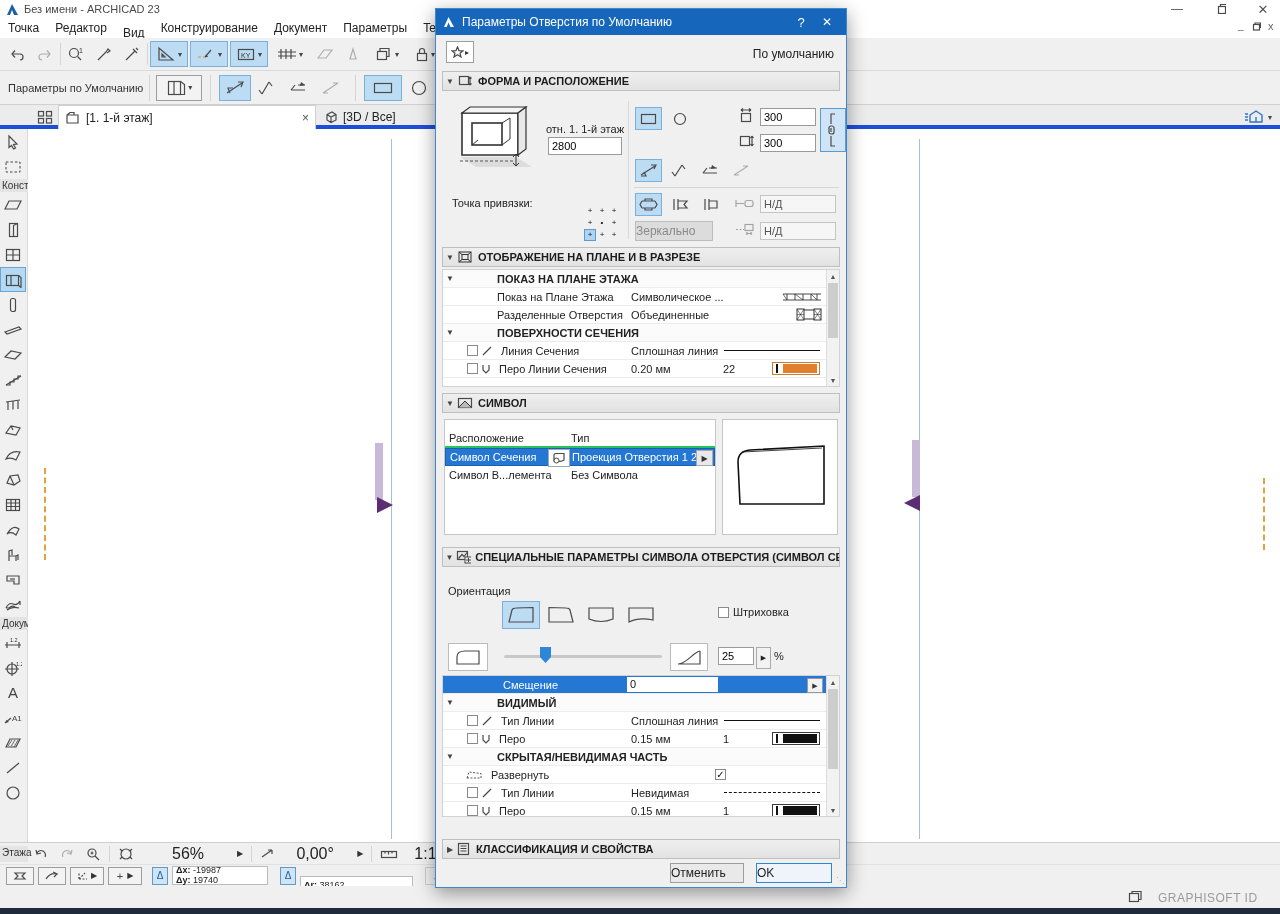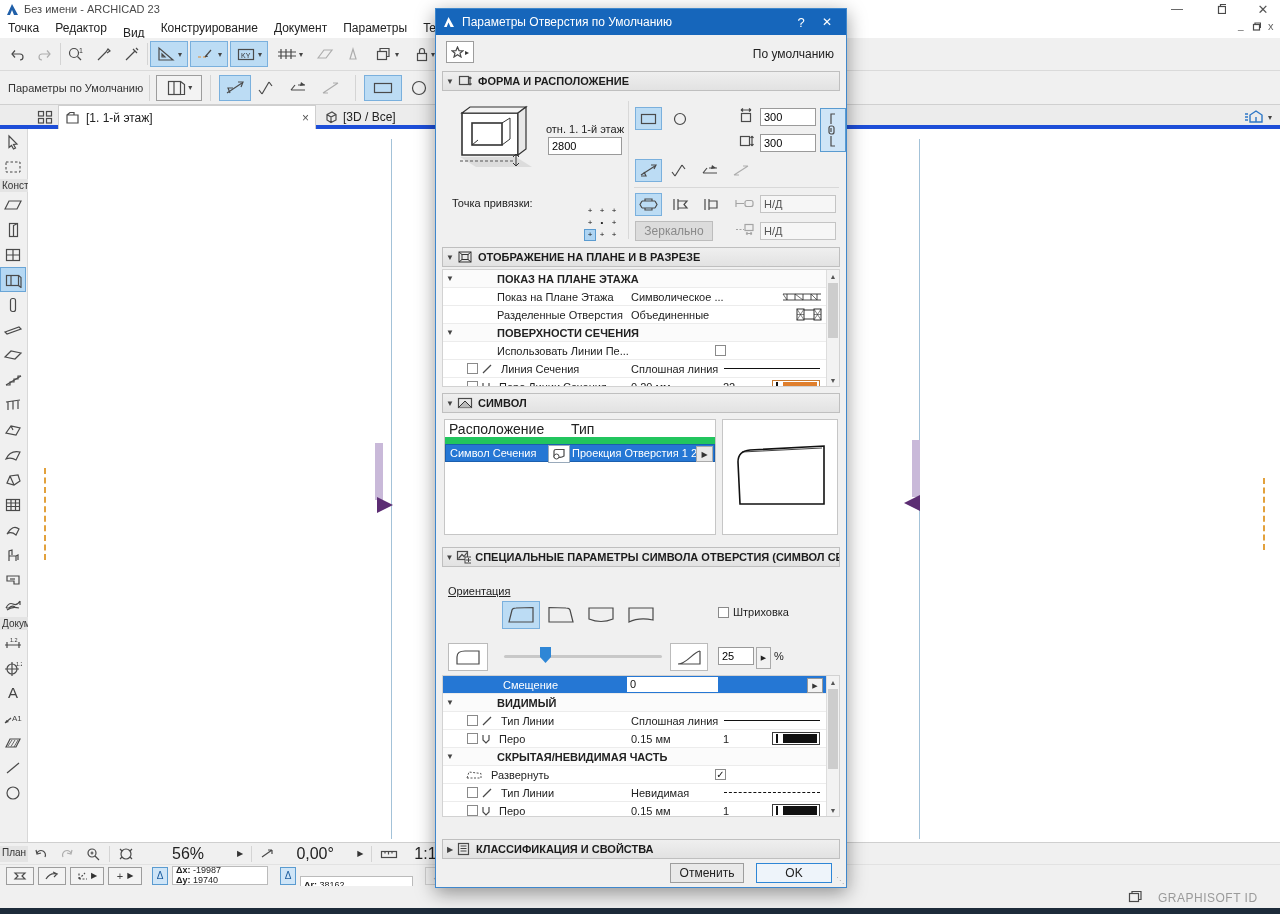--- a/index.html
+++ b/index.html
@@ -35,21 +35,21 @@
   .cb{width:11px;height:11px;border:1px solid #8a8a8a;background:#fff;box-sizing:border-box;
       display:flex;align-items:center;justify-content:center;font-size:10px;line-height:1;color:#111;}
   .penbox{width:46px;height:11px;border:1px solid #3c3c3c;background:#fff;position:relative;}
   .penbox i{position:absolute;left:3px;top:1px;bottom:1px;width:2px;background:#111;}
   .penbox b{position:absolute;left:10px;right:2px;top:1px;bottom:1px;background:#111;}
   .penbox.orange{border-color:#c87b32;}
   .penbox.orange b{background:#e07f2d;}
   .sbar{position:absolute;right:0;top:0;bottom:0;width:13px;background:#f2f2f2;border-left:1px solid #ddd;box-sizing:border-box;}
   .sbar .ar{height:12px;display:flex;align-items:center;justify-content:center;font-size:7px;color:#555;}
   .sbar .th{position:absolute;left:1px;right:1px;background:#cdcdcd;}
-  .dlgbtn{border:1px solid #9d9d9d;background:#e9e9e9;font-size:12px;display:flex;align-items:center;justify-content:center;box-sizing:border-box;}
+  .dlgbtn{border:1px solid #9d9d9d;background:#e9e9e9;font-size:12px;display:flex;align-items:center;box-sizing:border-box;}
   .tool{width:26px;height:25px;display:flex;align-items:center;justify-content:center;}
   .tool.sel{background:#b5d8f3;border:1px solid #6aa5d6;box-sizing:border-box;}
   .tlabel{width:28px;background:#e4e4e4;font-size:10px;color:#333;padding:1px 0 1px 2px;box-sizing:border-box;}
   .sbtext{font-size:16px;color:#222;}
   .arbtn{font-size:8px;color:#333;}
   .stk{stroke:#4a4a4a;fill:none;stroke-width:1.2;}
 </style>
 </head>
 <body>
 
@@ -453,21 +453,21 @@
   <div class="abs" style="left:891px;top:10px;width:1px;height:700px;background:#a3c2d8;"></div>
   <div class="abs" style="left:347px;top:314px;width:8px;height:57px;background:#c9b9d9;"></div>
   <div class="abs" style="left:349px;top:368px;width:0;height:0;border-left:16px solid #5c2d73;border-top:8px solid transparent;border-bottom:8px solid transparent;"></div>
   <div class="abs" style="left:884px;top:311px;width:8px;height:57px;background:#c9b9d9;"></div>
   <div class="abs" style="left:876px;top:366px;width:0;height:0;border-right:16px solid #5c2d73;border-top:8px solid transparent;border-bottom:8px solid transparent;"></div>
   <div class="abs" style="left:16px;top:339px;width:0;height:92px;border-left:2px dashed #e2a13c;"></div>
   <div class="abs" style="left:1235px;top:349px;width:0;height:72px;border-left:2px dashed #e2a13c;"></div>
 </div>
 
 <div class="abs row" style="left:0;top:842px;width:1280px;height:22px;background:#f0f0f0;border-top:1px solid #cfcfcf;box-sizing:border-box;">
-  <span class="tlabel" style="height:16px;">План</span>
+  <span class="tlabel" style="height:16px;">Этажа</span>
   <span class="tbtn" style="height:20px;">
       <svg width="16" height="13">
         <path d="M12,10 a4,4 0 1 0 -8,-4" class="stk"></path>
         <path d="M3,3 l1,4 l4,-1" class="stk"></path>
       </svg>
     </span>
   <span class="tbtn dis" style="height:20px;">
       <svg width="16" height="13">
         <path d="M4,10 a4,4 0 1 1 8,-4" class="stk"></path>
         <path d="M13,3 l-1,4 l-4,-1" class="stk"></path>
@@ -761,24 +761,20 @@
               <path d="M18,1 l7,11 M18,12 l7,-11 M18,6.5 h7" stroke="#333" stroke-width=".6"></path>
               <path d="M8,2 h10 M8,11 h10" stroke="#333"></path>
             </svg>
         </span>
       </div>
       <div class="lrow grp">
         <span class="car">▼</span>
           <span style="margin-left:40px;">ПОВЕРХНОСТИ СЕЧЕНИЯ</span>
       </div>
       <div class="lrow">
-        <span style="margin-left:54px;">Использовать Линии Пе...</span>
-        <span class="cb" style="position:absolute;left:272px;"></span>
-      </div>
-      <div class="lrow">
         <span class="cb" style="margin-left:24px;"></span>
         <svg width="12" height="12" style="margin-left:3px;">
             <path d="M2,10 L10,2" class="stk"></path>
           </svg>
         <span style="margin-left:8px;">Линия Сечения</span>
         <span style="position:absolute;left:188px;">Сплошная линия</span>
         <span style="margin-left:auto;margin-right:6px;width:96px;height:1px;background:#111;"></span>
       </div>
       <div class="lrow">
         <span class="cb" style="margin-left:24px;"></span>
@@ -805,35 +801,39 @@
     <span class="car">▼</span>
     <svg width="16" height="12" style="margin-right:5px;">
         <rect x="1.5" y="1.5" width="13" height="9" class="stk"></rect>
         <path d="M1.5,10.5 L8,4 L14.5,10.5" fill="#bbb" stroke="#333" stroke-width="1"></path>
       </svg>
     <span>СИМВОЛ</span>
   </div>
 
   <div class="abs" style="left:6px;top:406px;width:398px;height:124px;">
     <div class="abs" style="left:2px;top:4px;width:272px;height:116px;background:#fff;border:1px solid #c6c6c6;box-sizing:border-box;">
-      <div class="row" style="height:17px;border-bottom:7px solid #22c55e;font-size:14px;">
+      <div class="row" style="height:17px;border-bottom:2px solid #22c55e;font-size:11px;margin-top:9px;">
         <span style="margin-left:4px;">Расположение</span>
         <span style="position:absolute;left:126px;">Тип</span>
       </div>
       <div class="row" style="height:18px;background:#2577d4;color:#fff;border:1px solid #1b5fae;box-sizing:border-box;font-size:11px;position:relative;">
         <span style="margin-left:4px;">Символ Сечения</span>
         <span class="ic" style="position:absolute;left:102px;top:0;width:20px;height:16px;background:#fff;border:1px solid #9ab;">
           <svg width="14" height="12">
               <path d="M2,9 V3 Q2,1.5 4,1.5 H12 V8 Q9,10 6,9 Z" class="stk"></path>
               <circle cx="4.5" cy="8.5" r="2.5" fill="#fff" stroke="#444"></circle>
             </svg>
         </span>
         <span style="position:absolute;left:126px;">Проекция Отверстия 1 23</span>
         <span class="ic" style="position:absolute;right:1px;top:1px;width:15px;height:14px;background:#e8e8e8;color:#333;font-size:8px;border:1px solid #aaa;">▶</span>
       </div>
+      <div class="row" style="height:18px;font-size:11px;position:relative;">
+        <span style="margin-left:4px;">Символ В...лемента</span>
+        <span style="position:absolute;left:126px;">Без Символа</span>
+      </div>
     </div>
     <div class="abs ic" style="left:280px;top:4px;width:116px;height:116px;background:#fff;border:1px solid #c6c6c6;box-sizing:border-box;">
       <svg width="100" height="70">
           <path d="M10,62 L8,20 Q8,9 20,8 L94,4 L94,62 Z" fill="none" stroke="#111" stroke-width="1.6"></path>
           <path d="M12,10 L92,6" stroke="#111" stroke-width=".8"></path>
         </svg>
     </div>
   </div>
 
   <div class="sechdr" style="top:538px;">
@@ -841,21 +841,21 @@
     <svg width="17" height="14" style="margin-right:4px;">
         <rect x="1.5" y="1.5" width="10" height="8" class="stk"></rect>
         <path d="M2.5,8.5 l3.5,-4 l2,2 l3,-4" class="stk"></path>
         <rect x="9" y="7" width="7" height="6" fill="#eee" stroke="#444"></rect>
         <path d="M10,10 h5 M12.5,8 v4" stroke="#444"></path>
       </svg>
     <span style="white-space:nowrap;overflow:hidden;">СПЕЦИАЛЬНЫЕ ПАРАМЕТРЫ СИМВОЛА ОТВЕРСТИЯ (СИМВОЛ СЕЧЕН...</span>
   </div>
 
   <div class="abs" style="left:6px;top:560px;width:398px;height:106px;">
-    <span class="abs" style="left:6px;top:16px;font-size:11px;text-decoration:underline;">Ориентация</span>
+    <span class="abs" style="left:6px;top:16px;font-size:11px;">Ориентация</span>
     <span class="abs tbtn sel" style="left:60px;top:32px;width:38px;height:28px;">
         <svg width="32" height="20">
           <path d="M4,17 L7,5 Q7.5,3 11,3 L28,2.5 L28,17 Z" class="stk"></path>
         </svg>
       </span>
     <span class="abs tbtn" style="left:100px;top:32px;width:38px;height:28px;">
         <svg width="32" height="20">
           <path d="M28,17 L25,5 Q24.5,3 21,3 L4,2.5 L4,17 Z" class="stk"></path>
         </svg>
       </span>

